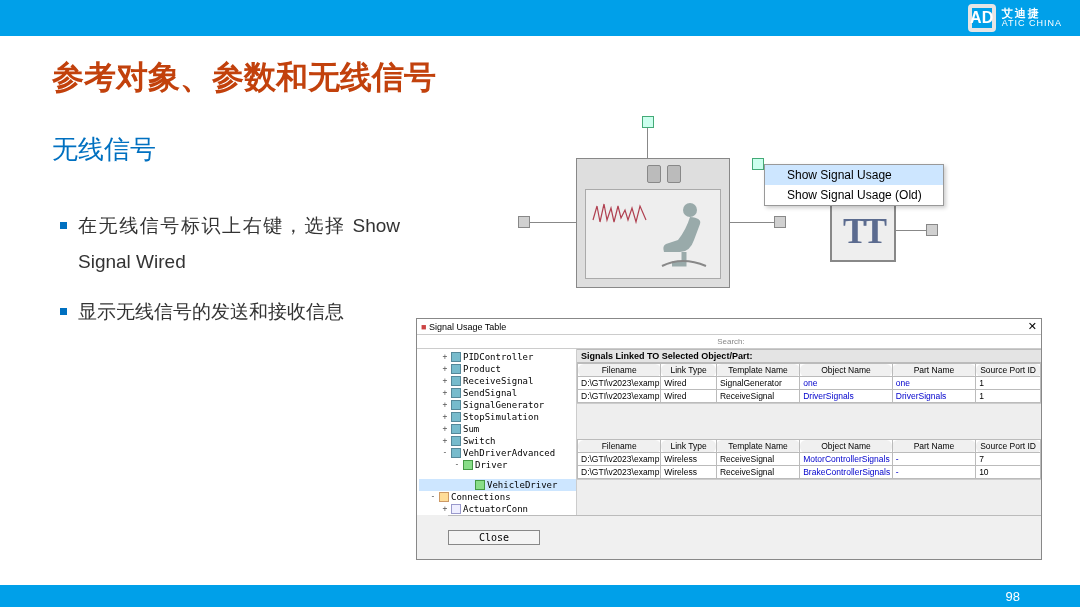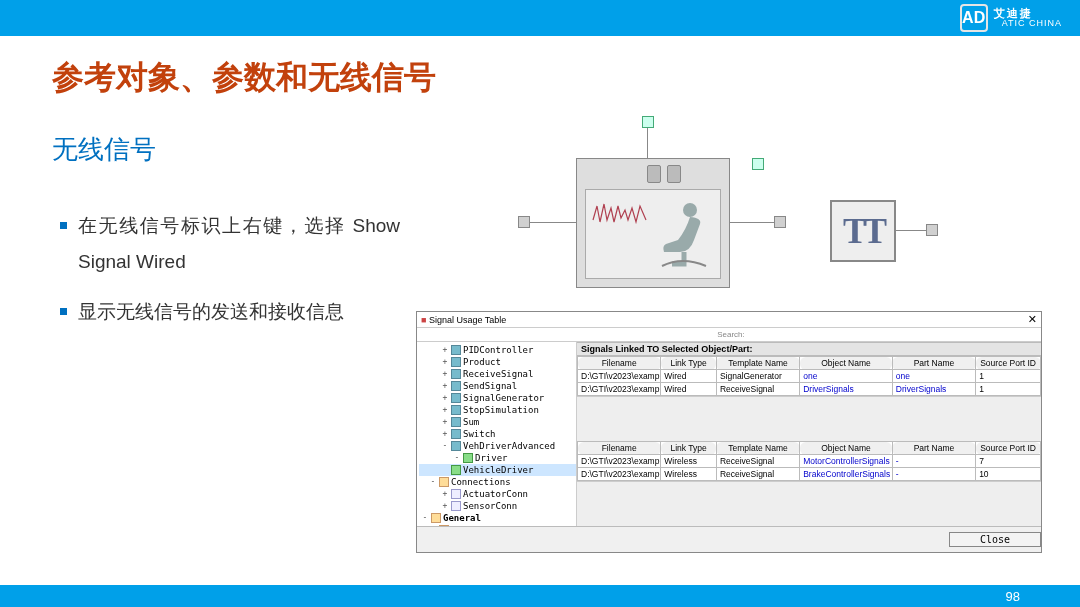--- a/index.html
+++ b/index.html
@@ -1,23 +1,23 @@
 <!DOCTYPE html>
 <html><head>
 <meta charset="utf-8">
 <style>
   * { box-sizing: border-box; margin: 0; padding: 0; }
   html, body { width: 1080px; height: 607px; overflow: hidden; font-family: "Microsoft YaHei", "Segoe UI", Arial, sans-serif; background: #fff; }
   .slide { position: relative; width: 1080px; height: 607px; background: #fff; }
   .topbar { position: absolute; top: 0; left: 0; right: 0; height: 36px; background: #00a0e9; display: flex; justify-content: flex-end; align-items: center; padding-right: 18px; }
   .logo-box { display: flex; align-items: center; gap: 6px; color: #fff; }
-  .logo-mark { width: 28px; height: 28px; border: 2px solid #e5e5e5; border-radius: 4px; display: flex; align-items: center; justify-content: center; font-weight: bold; font-size: 16px; }
+  .logo-mark { width: 28px; height: 28px; border: 4px solid #e5e5e5; border-radius: 4px; display: flex; align-items: center; justify-content: center; font-weight: bold; font-size: 16px; }
   .logo-txt { display: flex; flex-direction: column; line-height: 1; }
   .logo-cn { font-size: 11px; font-weight: bold; letter-spacing: 2px; }
-  .logo-en { font-size: 9px; letter-spacing: 1px; margin-left: 8px; }
+  .logo-en { font-size: 9px; letter-spacing: 1px; }
   .bottombar { position: absolute; bottom: 0; left: 0; right: 0; height: 22px; background: #00a0e9; display: flex; justify-content: flex-end; align-items: center; padding-right: 60px; color: #fff; font-size: 13px; }
   .title { position: absolute; top: 56px; left: 52px; font-size: 32px; font-weight: bold; color: #c2410c; }
   .subtitle { position: absolute; top: 132px; left: 52px; font-size: 26px; color: #0070c0; }
   .bullets { position: absolute; top: 208px; left: 60px; width: 340px; font-size: 19px; color: #333; line-height: 1.9; }
   .bullets li { list-style: none; position: relative; padding-left: 18px; margin-bottom: 14px; text-align: justify; }
   .bullets li::before { content: ""; position: absolute; left: 0; top: 14px; width: 7px; height: 7px; background: #0070c0; }
   
   .diagram { position: absolute; top: 116px; left: 518px; width: 528px; height: 176px; }
   .port { width: 12px; height: 12px; background: #d0d0d0; border: 1px solid #888; position: absolute; }
   .wire { position: absolute; background: #888; }
@@ -27,42 +27,42 @@
   .pedal { width: 14px; height: 18px; background: #bbb; border: 1px solid #888; border-radius: 2px; }
   .scribble { position: absolute; left: 6px; top: 10px; width: 56px; height: 30px; }
   .seat { position: absolute; right: 10px; top: 10px; width: 54px; height: 70px; }
   .blk-pi { position: absolute; left: 312px; top: 84px; width: 66px; height: 62px; background: #eee; border: 2px solid #888; display: flex; align-items: center; justify-content: center; }
   .pi-txt { font-family: "Times New Roman", serif; font-size: 36px; color: #5b6b8f; font-weight: bold; letter-spacing: -4px; }
   .ctx-menu { position: absolute; left: 246px; top: 48px; width: 180px; background: #fff; border: 1px solid #999; font-size: 12px; box-shadow: 2px 2px 4px rgba(0,0,0,.2); }
   .ctx-item { padding: 3px 10px 3px 22px; }
   .ctx-item.sel { background: #cde6ff; }
   .tiny-marker { position: absolute; width: 12px; height: 12px; border: 1px solid #4a7; background: #cfe; }
   
-  .dlg { position: absolute; left: 416px; top: 311px; width: 626px; height: 242px; background: #f0f0f0; border: 1px solid #888; font-size: 9px; display: flex; flex-direction: column; }
+  .dlg { position: absolute; left: 416px; top: 318px; width: 626px; height: 242px; background: #f0f0f0; border: 1px solid #888; font-size: 9px; display: flex; flex-direction: column; }
   .dlg-title { height: 16px; background: #fff; border-bottom: 1px solid #ccc; display: flex; align-items: center; justify-content: space-between; padding: 0 4px; }
   .dlg-title span:first-child::before { content: "■ "; color: #c44; }
   .dlg-close { font-size: 11px; cursor: default; }
   .dlg-search { height: 14px; background: #fff; border-bottom: 1px solid #ccc; padding-left: 4px; font-size: 8px; color: #888; line-height: 14px; text-align: center; }
   .dlg-body { flex: 1; display: flex; overflow: hidden; }
   .dlg-tree { width: 160px; background: #fff; border-right: 1px solid #ccc; padding: 2px 0 2px 2px; overflow: hidden; line-height: 12px; font-family: "SimSun", monospace; }
   .tn { white-space: nowrap; display: flex; align-items: center; gap: 2px; }
   .tw { display: inline-block; width: 8px; text-align: center; color: #555; font-size: 8px; }
   .ic { display: inline-block; width: 10px; height: 10px; background: #7bc; border: 1px solid #589; }
   .ic.fold { background: #fd9; border-color: #c96; }
   .ic.grn { background: #8d8; border-color: #494; }
   .ic.doc { background: #eef; border-color: #99c; }
   .tn.sel { background: #cde6ff; }
   .dlg-right { flex: 1; display: flex; flex-direction: column; background: #f0f0f0; }
   .sec-hdr { background: #e4e4e4; border-top: 1px solid #bbb; border-bottom: 1px solid #bbb; padding: 1px 4px; font-weight: bold; font-size: 9px; }
   .tbl { width: 100%; border-collapse: collapse; background: #fff; table-layout: fixed; font-size: 8.5px; }
   .tbl th, .tbl td { border: 1px solid #bbb; padding: 1px 3px; text-align: left; overflow: hidden; white-space: nowrap; height: 13px; }
   .tbl th { background: #f0f0f0; font-weight: normal; text-align: center; border-radius: 6px; }
   .lk { color: #00c; }
   .flex-spacer { flex: 1; background: #eee; border-top: 1px solid #ccc; min-height: 10px; }
-  .dlg-footer { height: 26px; display: flex; align-items: center; justify-content: flex-end; border-top: 1px solid #bbb; background: #f0f0f0; }
+  .dlg-footer { height: 44px; display: flex; align-items: center; justify-content: flex-start; border-top: 1px solid #bbb; background: #f0f0f0; margin-left: 31px; }
   .dlg-footer button { font-size: 10px; padding: 1px 30px; background: #f4f4f4; border: 1px solid #888; font-family: "SimSun", monospace; }
   .c-fn { width: 18%; } .c-lt { width: 12%; } .c-tn { width: 18%; } .c-on { width: 20%; } .c-pn { width: 18%; } .c-sp { width: 14%; }
 </style>
 </head>
 <body>
 
 <div class="slide">
 
   <div class="topbar">
     <div class="logo-box">
@@ -106,20 +106,24 @@
     </div>
     <div class="wire" style="left:212px;top:106px;width:44px;height:1px;"></div>
     <div class="port" style="left:256px;top:100px;"></div>
     <div class="tiny-marker" style="left:234px;top:42px;"></div>
     <div class="blk-pi">
       <span class="pi-txt">TT</span>
     </div>
     <div class="wire" style="left:378px;top:114px;width:30px;height:1px;"></div>
     <div class="port" style="left:408px;top:108px;"></div>
 
+    <div class="ctx-menu">
+      <div class="ctx-item sel">Show Signal Usage</div>
+      <div class="ctx-item">Show Signal Usage (Old)</div>
+    </div>
   </div>
 
   <div class="dlg">
     <div class="dlg-title">
       <span>Signal Usage Table</span>
       <span class="dlg-close">✕</span>
     </div>
     <div class="dlg-search">Search:</div>
     <div class="dlg-body">
       <div class="dlg-tree" id="dlg-tree">
@@ -166,21 +170,21 @@
           <div class="tn" style="padding-left: 22px;">
             <span class="tw">-</span>
             <span class="ic ic"></span>
             <span>VehDriverAdvanced</span>
           </div>
           <div class="tn" style="padding-left: 34px;">
             <span class="tw">-</span>
             <span class="ic grn"></span>
             <span>Driver</span>
           </div>
-          <div class="tn sel" style="padding-left: 22px;">
+          <div class="tn sel" style="padding-left: 46px; margin-top: 8px;">
             <span class="tw"></span>
             <span class="ic grn"></span>
             <span>VehicleDriver</span>
           </div>
           <div class="tn" style="padding-left: 10px;">
             <span class="tw">-</span>
             <span class="ic fold"></span>
             <span>Connections</span>
           </div>
           <div class="tn" style="padding-left: 22px;">

